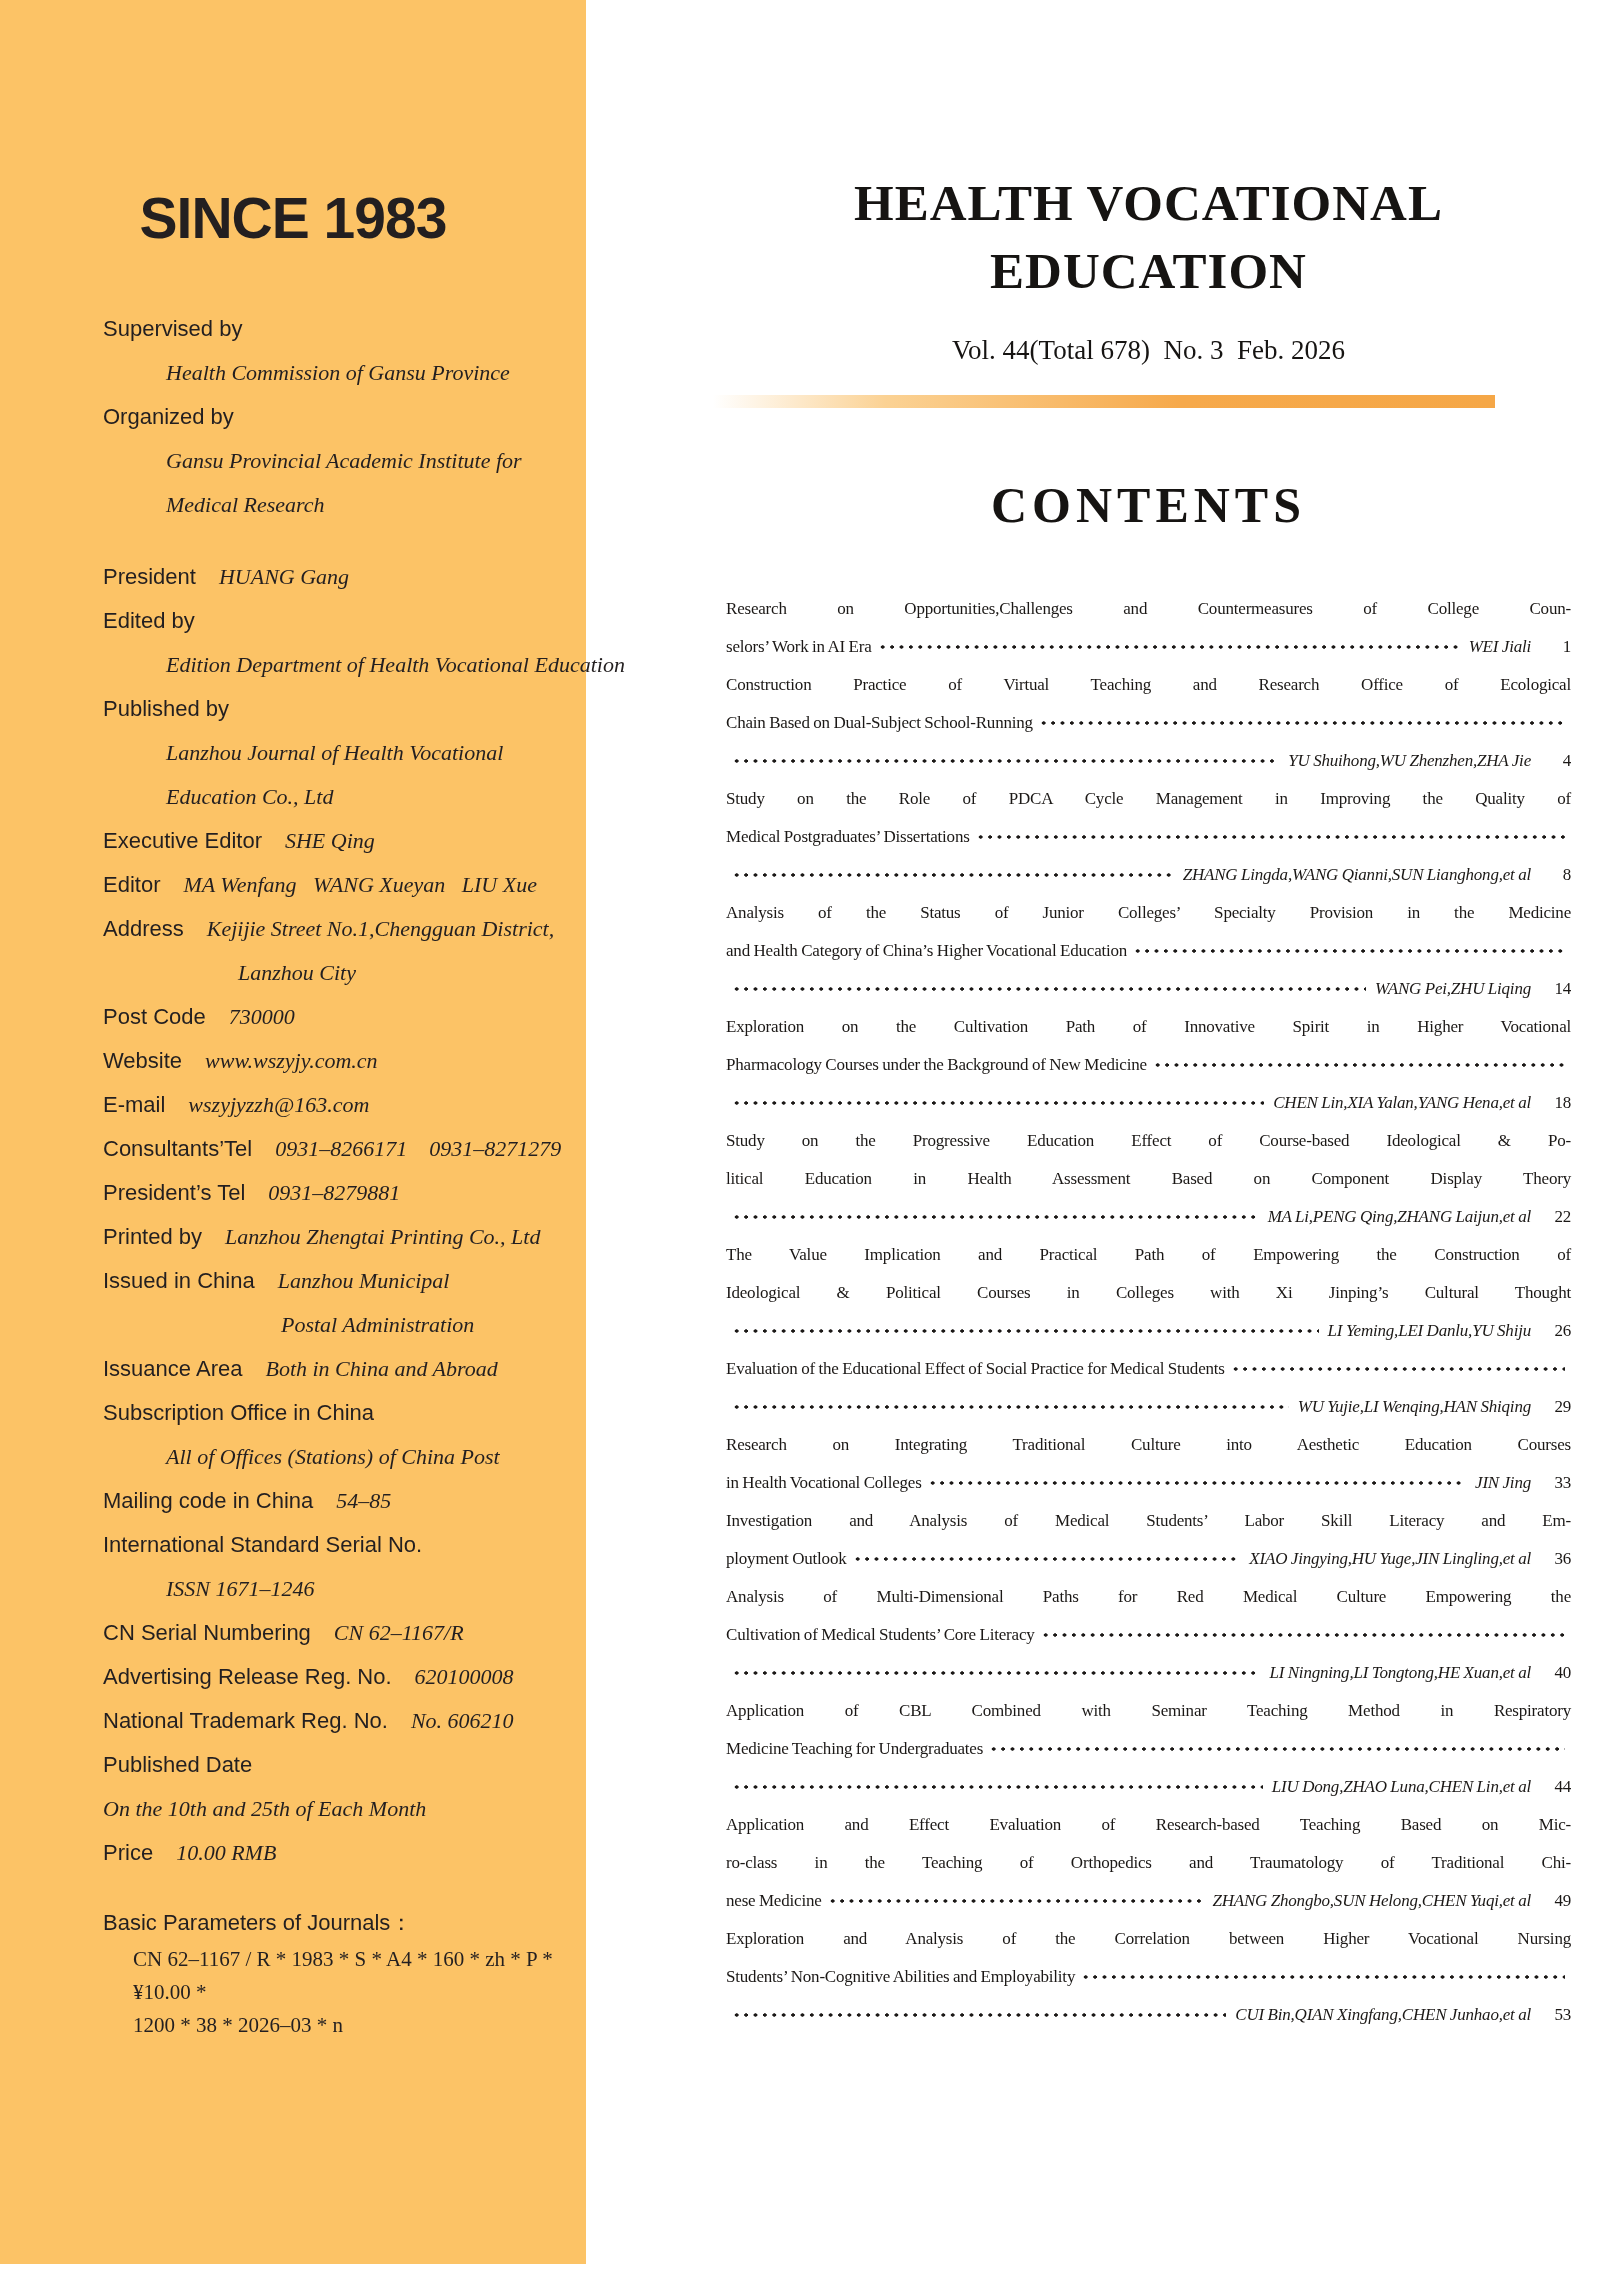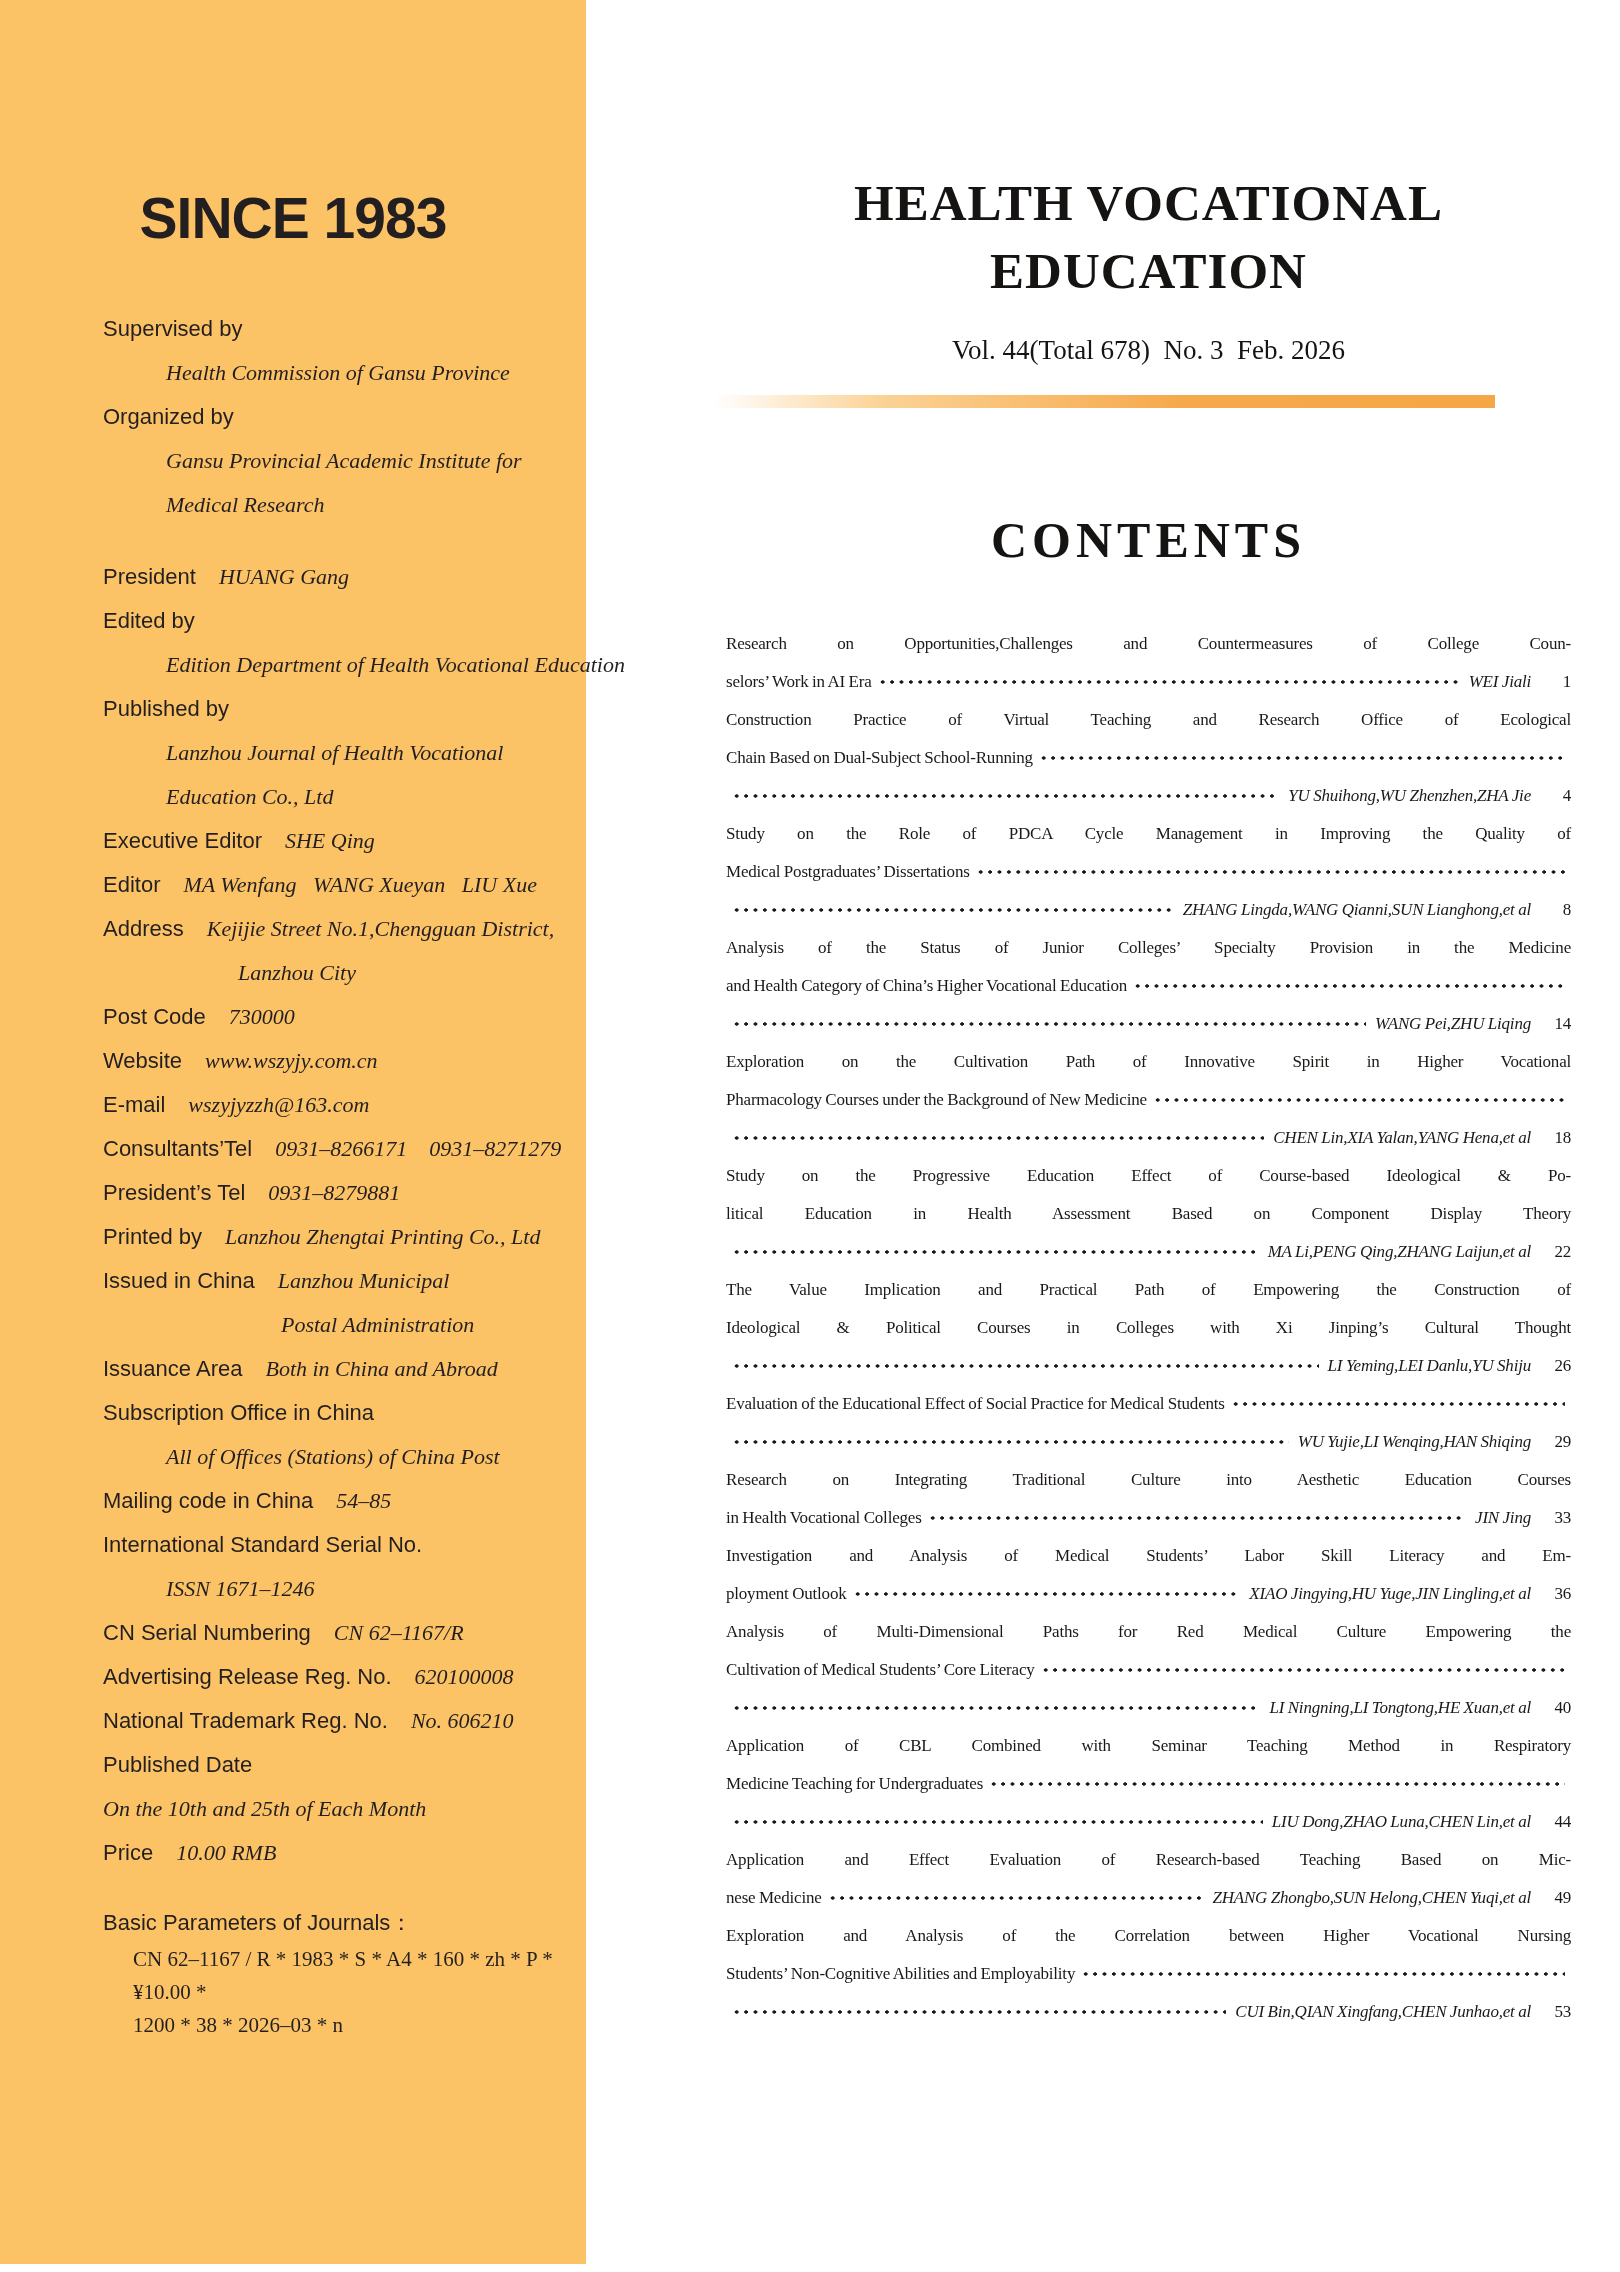--- a/index.html
+++ b/index.html
@@ -23,21 +23,21 @@
   #basic .bline{font-family:"Liberation Serif",serif;font-size:21px;line-height:33px;color:#231f20;margin-left:30px;}
   
   #right{position:absolute;left:674px;top:0;right:0;bottom:0;background:#fff;
          padding:0 49px 0 52px;}
   #masthead{margin-top:169px;text-align:center;font-family:"Liberation Serif",serif;
             font-weight:700;font-size:51px;line-height:68px;letter-spacing:1px;color:#161412;}
   #issue-line{margin-top:32px;text-align:center;font-family:"Liberation Serif",serif;
               font-size:27px;line-height:27px;white-space:pre;color:#161412;}
   #accent-bar{margin-top:31px;margin-left:-13.4px;width:782px;height:13px;
               background:linear-gradient(to right,#ffffff 0%,#fbd294 22%,#f6a94b 60%,#f5a747 100%);}
-  #contents-heading{margin-top:105px;text-align:center;font-family:"Liberation Serif",serif;
+  #contents-heading{margin-top:70px;text-align:center;font-family:"Liberation Serif",serif;
                     font-weight:700;font-size:50px;line-height:55px;letter-spacing:5px;color:#161412;}
   #toc-list{margin-top:57px;}
   .tline{display:flex;align-items:center;height:38px;
          font-family:"Liberation Serif",serif;font-size:17px;
          letter-spacing:-0.2px;word-spacing:-0.5px;color:#1b1816;}
   .tline .t{flex:0 0 auto;white-space:nowrap;}
   .tline .t.full{flex:1 1 auto;white-space:normal;text-align:justify;text-align-last:justify;}
   .tline .dots{flex:1 1 auto;min-width:0;align-self:stretch;margin:0 6px;
                background-image:radial-gradient(circle,#1b1816 1.5px,rgba(0,0,0,0) 1.8px);
                background-size:9.4px 38px;background-position:left 52%;background-repeat:repeat-x;}
@@ -234,20 +234,23 @@
         </div>
         <div class="tline">
           <span class="dots"></span>
           <span class="a">LIU Dong,ZHAO Luna,CHEN Lin,et al</span>
           <span class="p">44</span>
         </div>
         <div class="tline">
           <span class="t full">Application and Effect Evaluation of Research-based Teaching Based on Mic-</span>
         </div>
         <div class="tline">
+          <span class="t full">ro-class in the Teaching of Orthopedics and Traumatology of Traditional Chi-</span>
+        </div>
+        <div class="tline">
           <span class="t">nese Medicine</span>
           <span class="dots"></span>
           <span class="a">ZHANG Zhongbo,SUN Helong,CHEN Yuqi,et al</span>
           <span class="p">49</span>
         </div>
         <div class="tline">
           <span class="t full">Exploration and Analysis of the Correlation between Higher Vocational Nursing</span>
         </div>
         <div class="tline">
           <span class="t">Students’ Non-Cognitive Abilities and Employability</span>

